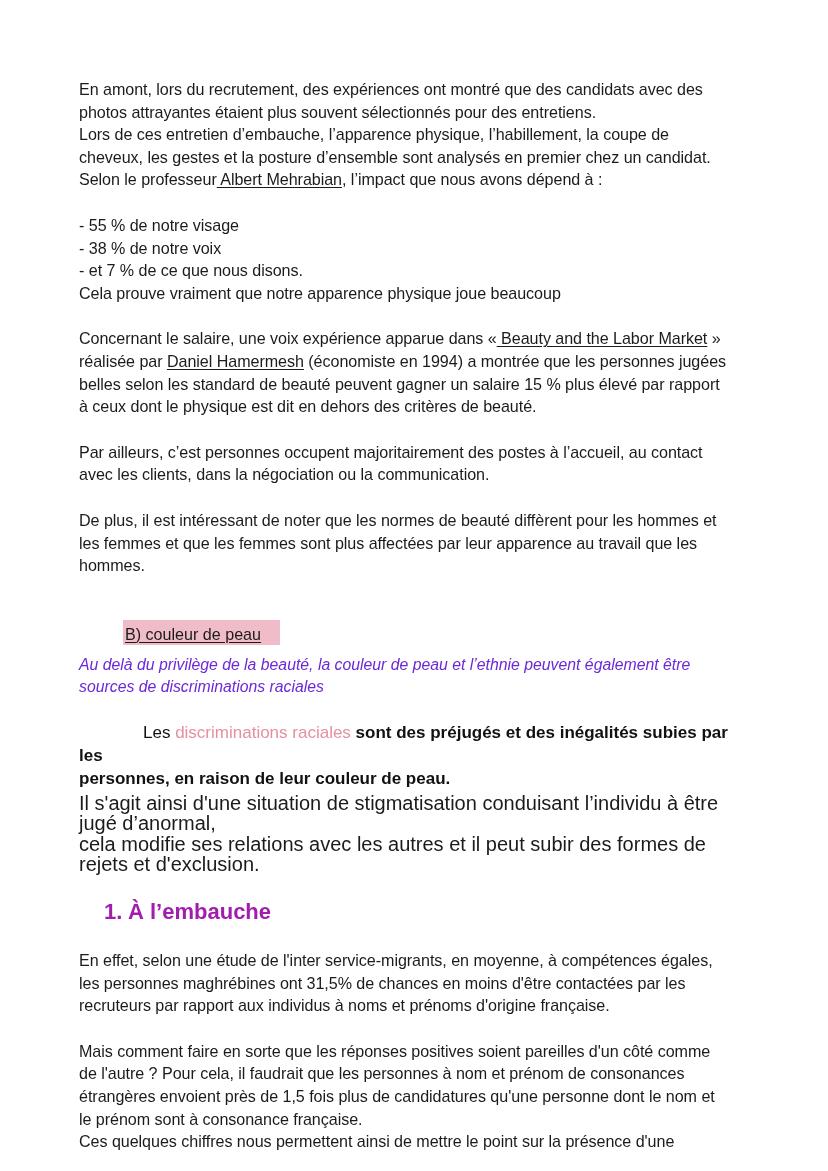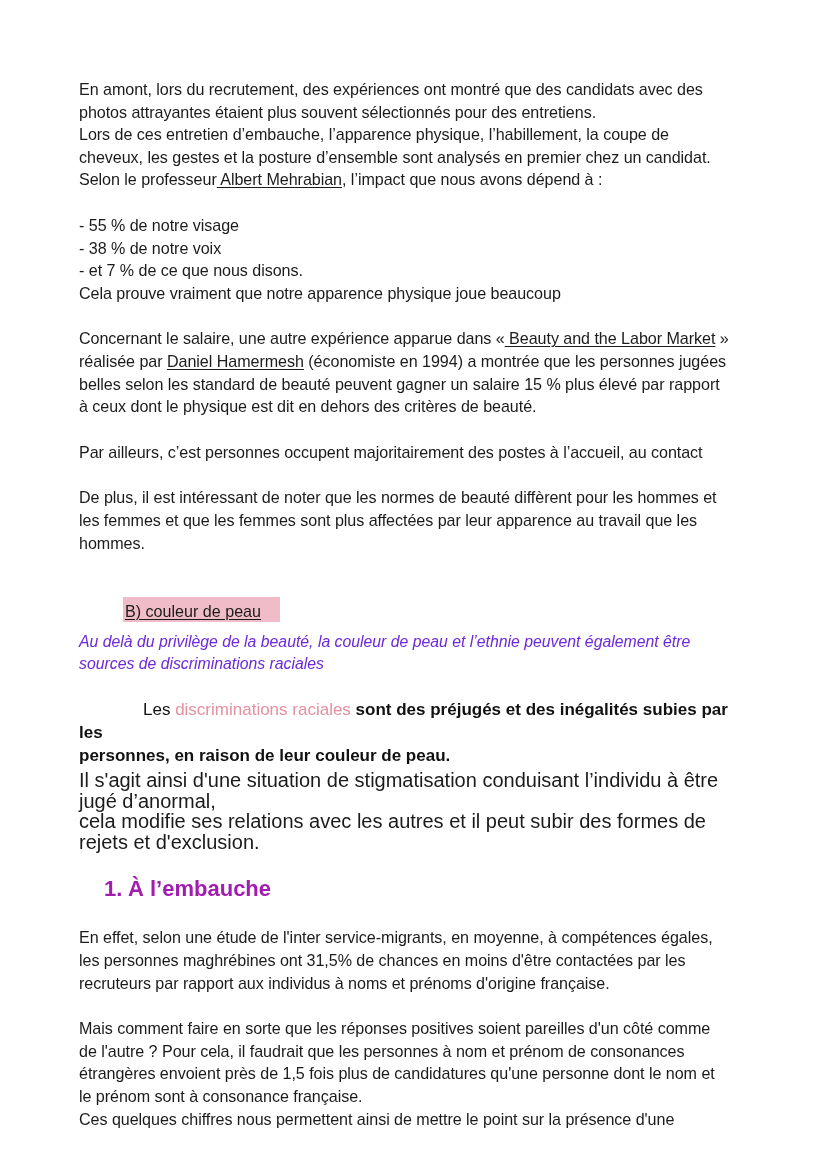--- a/index.html
+++ b/index.html
@@ -130,30 +130,31 @@
     <div class="blk body-text">
       <div>- 55 % de notre visage</div>
       <div>- 38 % de notre voix</div>
       <div>- et 7 % de ce que nous disons.</div>
       <div>Cela prouve vraiment que notre apparence physique joue beaucoup</div>
     </div>
 
     <div class="gap-md"></div>
 
     <div class="blk body-text">
-      <div><span>Concernant le salaire, une autre expérience apparue dans «</span><span class="u"> Beauty and the Labor Market</span><span> »</span></div>
+      <div><span>Concernant le salaire, une voix expérience apparue dans «</span><span class="u"> Beauty and the Labor Market</span><span> »</span></div>
       <div><span>réalisée par </span><span class="u">Daniel Hamermesh</span><span> (économiste en 1994) a montrée que les personnes jugées</span></div>
       <div>belles selon les standard de beauté peuvent gagner un salaire 15 % plus élevé par rapport</div>
       <div>à ceux dont le physique est dit en dehors des critères de beauté.</div>
     </div>
 
     <div class="gap-md"></div>
 
     <div class="blk body-text">
       <div>Par ailleurs, c’est personnes occupent majoritairement des postes à l’accueil, au contact</div>
+      <div>avec les clients, dans la négociation ou la communication.</div>
     </div>
 
     <div class="gap-md"></div>
 
     <div class="blk body-text">
       <div>De plus, il est intéressant de noter que les normes de beauté diffèrent pour les hommes et</div>
       <div>les femmes  et que les femmes sont plus affectées par leur apparence au travail que les</div>
       <div>hommes.</div>
     </div>
 

